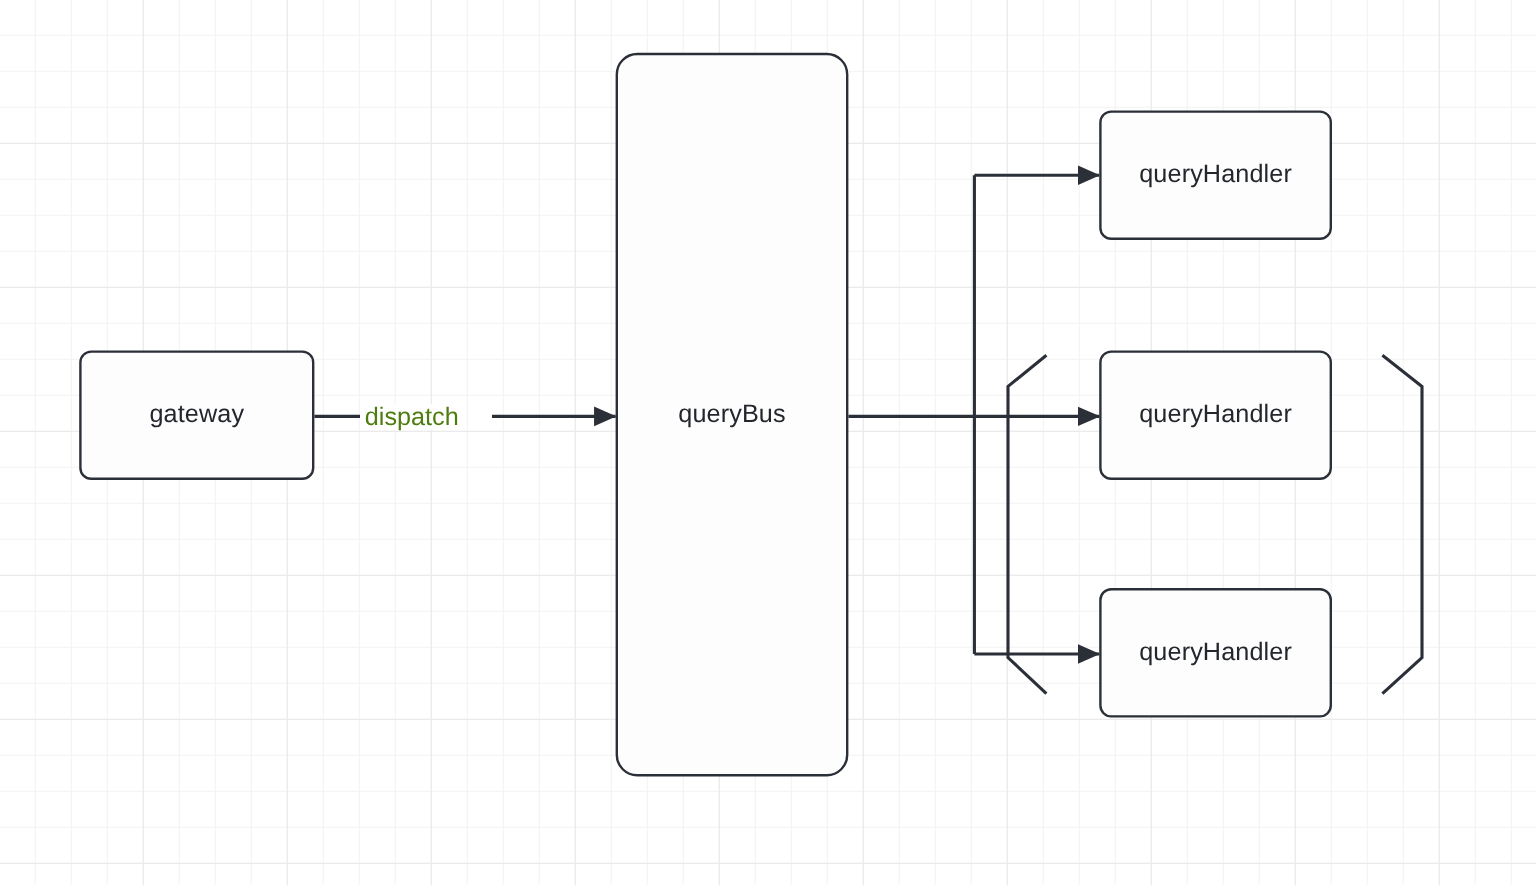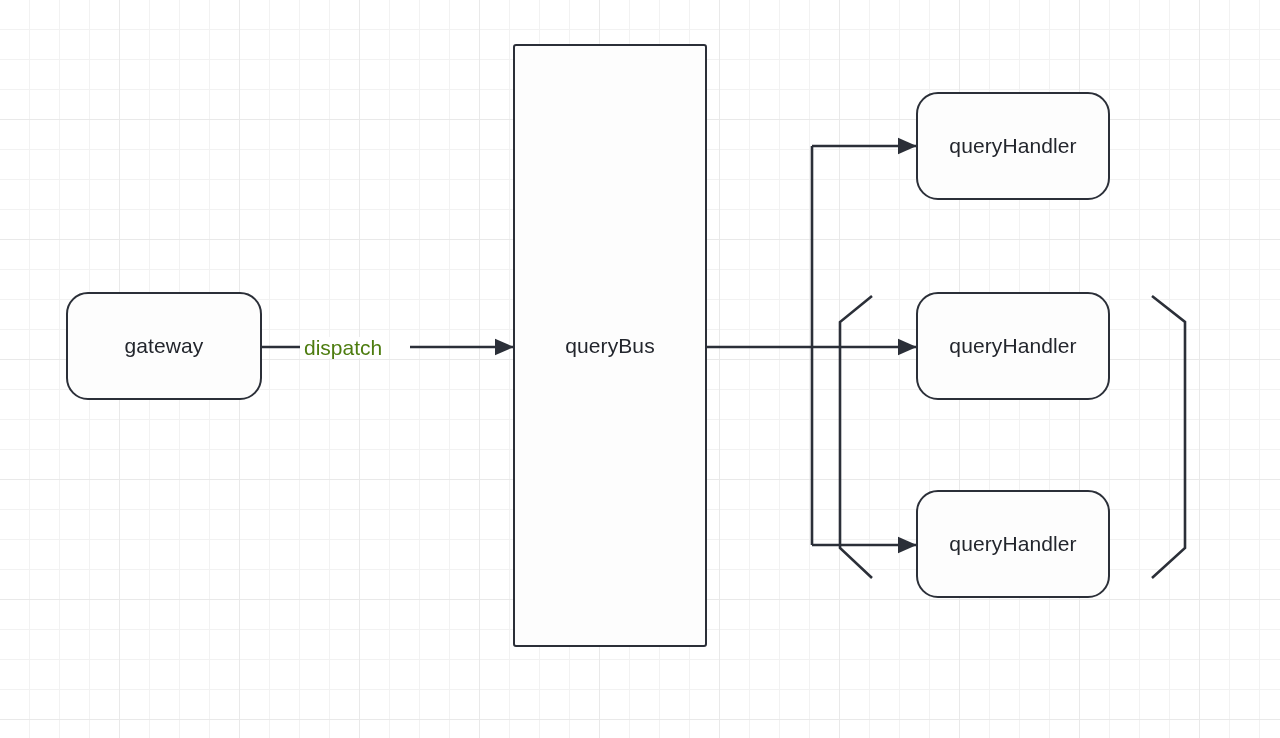--- a/index.html
+++ b/index.html
@@ -32,32 +32,32 @@
     left: 0;
     top: 0;
     width: 1280px;
     height: 738px;
   }
   .node {
     position: absolute;
     box-sizing: border-box;
     background: #fdfdfd;
     border: 2.4px solid #2b2f38;
-    border-radius: 22px;
+    border-radius: 10px;
     display: flex;
     align-items: center;
     justify-content: center;
     text-align: center;
     color: #23262d;
     font-size: 21px;
     line-height: 1.32;
     letter-spacing: 0.1px;
     padding: 0 6px;
   }
-  .node.tall { border-radius: 3px; }
+  .node.tall { border-radius: 18px; }
   .edge-label {
     position: absolute;
     color: #4d7c0f;
     font-size: 21px;
     line-height: 1;
     white-space: nowrap;
     background: #ffffff;
     padding: 0 2px;
   }
 </style>

